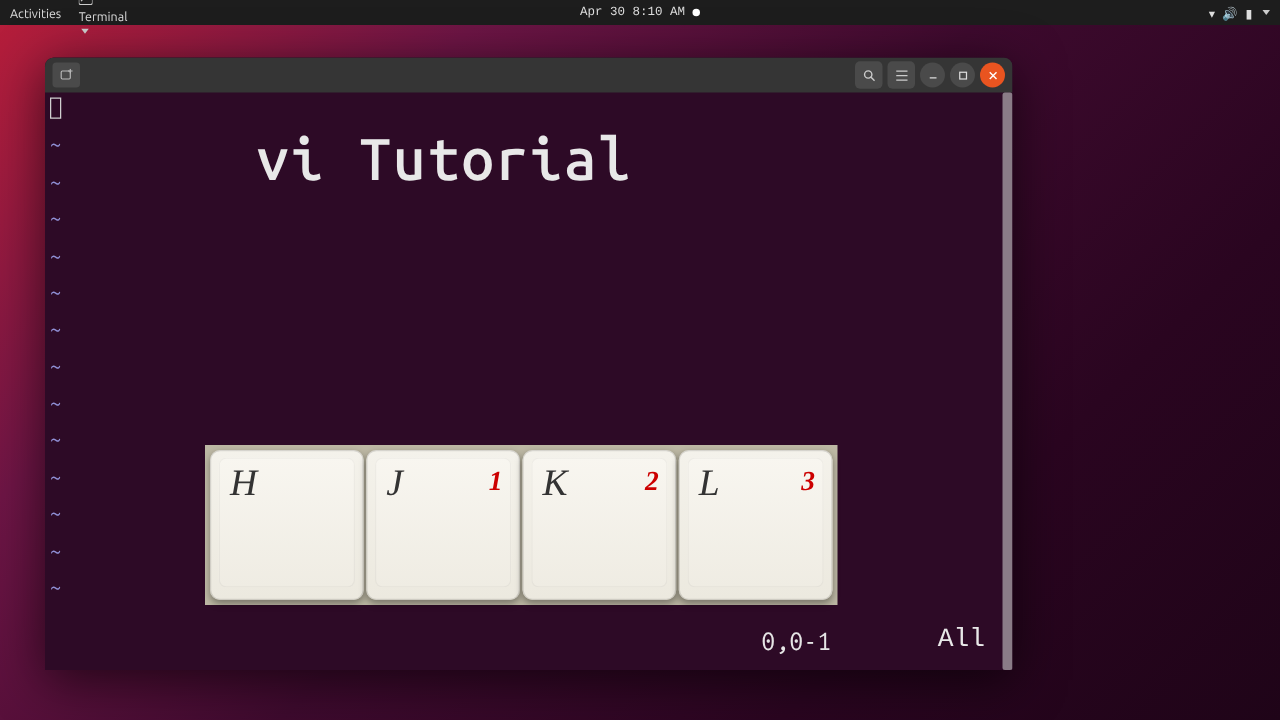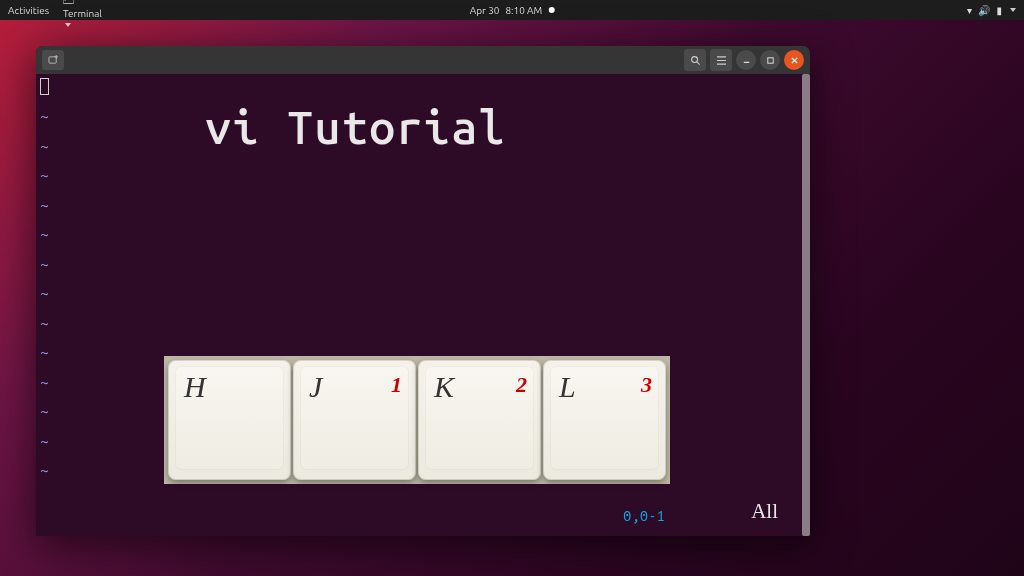--- a/index.html
+++ b/index.html
@@ -15,21 +15,21 @@
       height: 20px;
       background: #1d1d1d;
       color: #ddd;
       font-size: 10px;
       display: flex;
       align-items: center;
       padding: 0 8px;
       justify-content: space-between;
     }
     .topbar-left { display: flex; align-items: center; gap: 14px; }
-    .topbar-center { position: absolute; left: 50%; transform: translateX(-50%); display: flex; align-items: center; gap: 6px; }
+    .topbar-center { position: absolute; left: 50%; transform: translateX(-50%); display: flex; align-items: center; gap: 6px; font-family: Liberation Mono, monospace; }
     .topbar-right { display: flex; align-items: center; gap: 6px; }
     .topbar-item { display: flex; align-items: flex-start; gap: 4px; flex-direction: column; }
     .rec-dot { width: 6px; height: 6px; background: #fff; border-radius: 50%; }
     .tri-down { width: 0; height: 0; border-left: 3px solid transparent; border-right: 3px solid transparent; border-top: 4px solid #ccc; margin-left: 2px; }
     
     .terminal-window {
       position: absolute;
       left: 36px;
       top: 46px;
       width: 774px;
@@ -114,31 +114,31 @@
       font-size: 47px;
       font-weight: 500;
       letter-spacing: 1px;
       color: #e8e8e8;
       font-family: 'Ubuntu Mono', 'DejaVu Sans Mono', monospace;
     }
     .status-pos {
       position: absolute;
       right: 145px;
       bottom: 12px;
-      font-size: 15px;
-      color: #0ea5e9;
+      font-size: 20px;
+      color: #e5e5e5;
       font-family: 'Ubuntu Mono', monospace;
     }
     .status-all {
       position: absolute;
-      right: 32px;
+      right: 22px;
       bottom: 12px;
       font-size: 21px;
       color: #e8e8e8;
-      font-family: Liberation Serif, serif;
+      font-family: Liberation Mono, monospace;
     }
     
     
     .key-strip {
       position: absolute;
       left: 164px;
       top: 356px;
       width: 506px;
       height: 128px;
       background: #bdb8a4;

